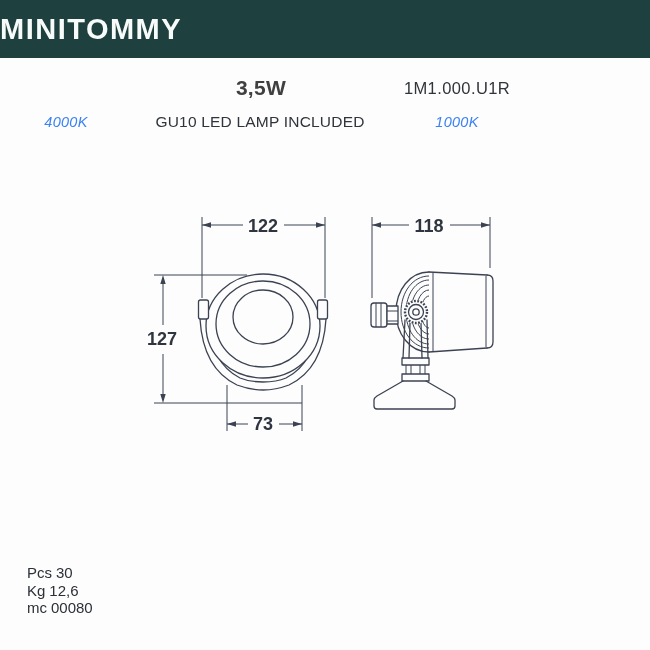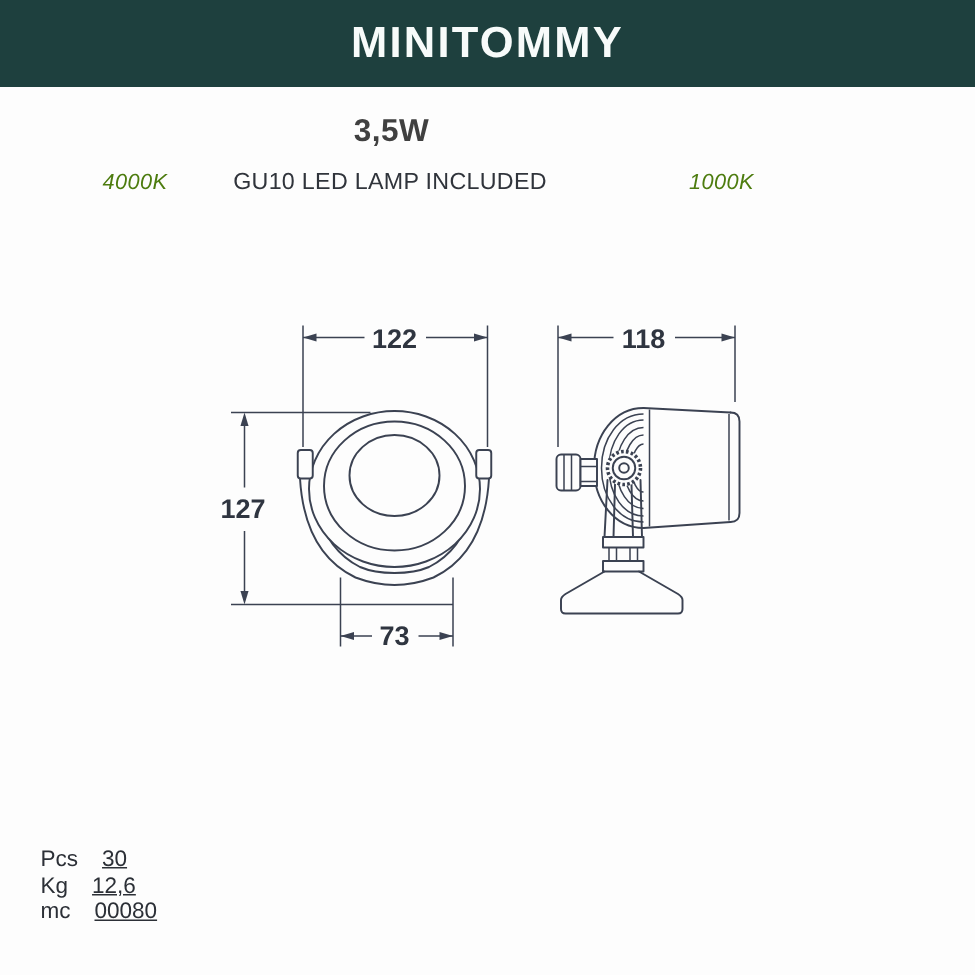--- a/index.html
+++ b/index.html
@@ -2,34 +2,34 @@
 <html><head>
 <meta charset="utf-8">
 <style>
   html,body{margin:0;padding:0;background:#ffffff;}
   .page{
     position:relative;width:650px;height:650px;background:#fdfdfd;
     font-family:"Liberation Sans",sans-serif;overflow:hidden;
   }
   .header{
     position:absolute;top:0;left:0;width:650px;height:58px;
-    background:#1e403e;display:flex;align-items:center;justify-content:center;
+    background:#1e403e;display:flex;align-items:center;
   }
   .header .title{
     color:#f7fbfa;font-size:29px;font-weight:bold;letter-spacing:1.5px;
   }
   .abs{position:absolute;transform:translateX(-50%);white-space:nowrap;text-align:center;}
   .code{font-size:16.5px;color:#30343b;letter-spacing:.4px;}
-  .temp{font-size:14.5px;font-style:italic;color:#4d7c0f;letter-spacing:.3px;margin-left:24px;}
+  .temp{font-size:14.5px;font-style:italic;color:#3b82f6;letter-spacing:.3px;}
   .power{font-size:21px;font-weight:bold;color:#404040;letter-spacing:.3px;}
   .lamp{font-size:15.5px;color:#30343b;letter-spacing:.2px;}
   .packaging{
     position:absolute;left:27px;top:564px;font-size:15px;color:#2c3037;line-height:17.6px;
   }
-  .pack-line span + span{margin-left:16px;text-decoration:underline;}
+  .pack-line span + span{margin-left:4px;}
   svg.drawing{position:absolute;left:0;top:0;}
   svg .ln{stroke:#3b4252;fill:none;stroke-width:1.3;stroke-linecap:round;stroke-linejoin:round;}
   svg .thin{stroke:#3b4252;fill:none;stroke-width:1;}
   svg .whitefill{fill:#fdfdfd;}
   svg .arrow{fill:#3b4252;stroke:none;}
   svg text.dim{
     font-family:"Liberation Sans",sans-serif;font-size:18px;fill:#2f3540;
     text-anchor:middle;font-weight:600;
   }
 </style>
@@ -38,20 +38,21 @@
 
 <div class="page">
 
   <div class="header">
     <span class="title">MINITOMMY</span>
   </div>
 
   <span class="abs temp" style="left:66px;top:114px">4000K</span>
   <span class="abs power" style="left:261px;top:76px">3,5W</span>
   <span class="abs lamp" style="left:260px;top:113px">GU10 LED LAMP INCLUDED</span>
+  <span class="abs code" style="left:457px;top:79px">1M1.000.U1R</span>
   <span class="abs temp" style="left:457px;top:114px">1000K</span>
 
   <svg class="drawing" width="650" height="650" viewBox="0 0 650 650">
 
     <g>
 
       <path class="ln" d="M200,319 C202,352 214,374 237,385 C245,388 255,390 263,390 C271,390 281,388 289,385 C312,374 324,352 326,319"></path>
       <path class="ln" d="M208,319 C210,348 220,368 240,378 C247,381 255,382 263,382 C271,382 279,381 286,378 C306,368 316,348 318,319"></path>
 
       <ellipse class="ln whitefill" cx="263" cy="326" rx="57" ry="52"></ellipse>

